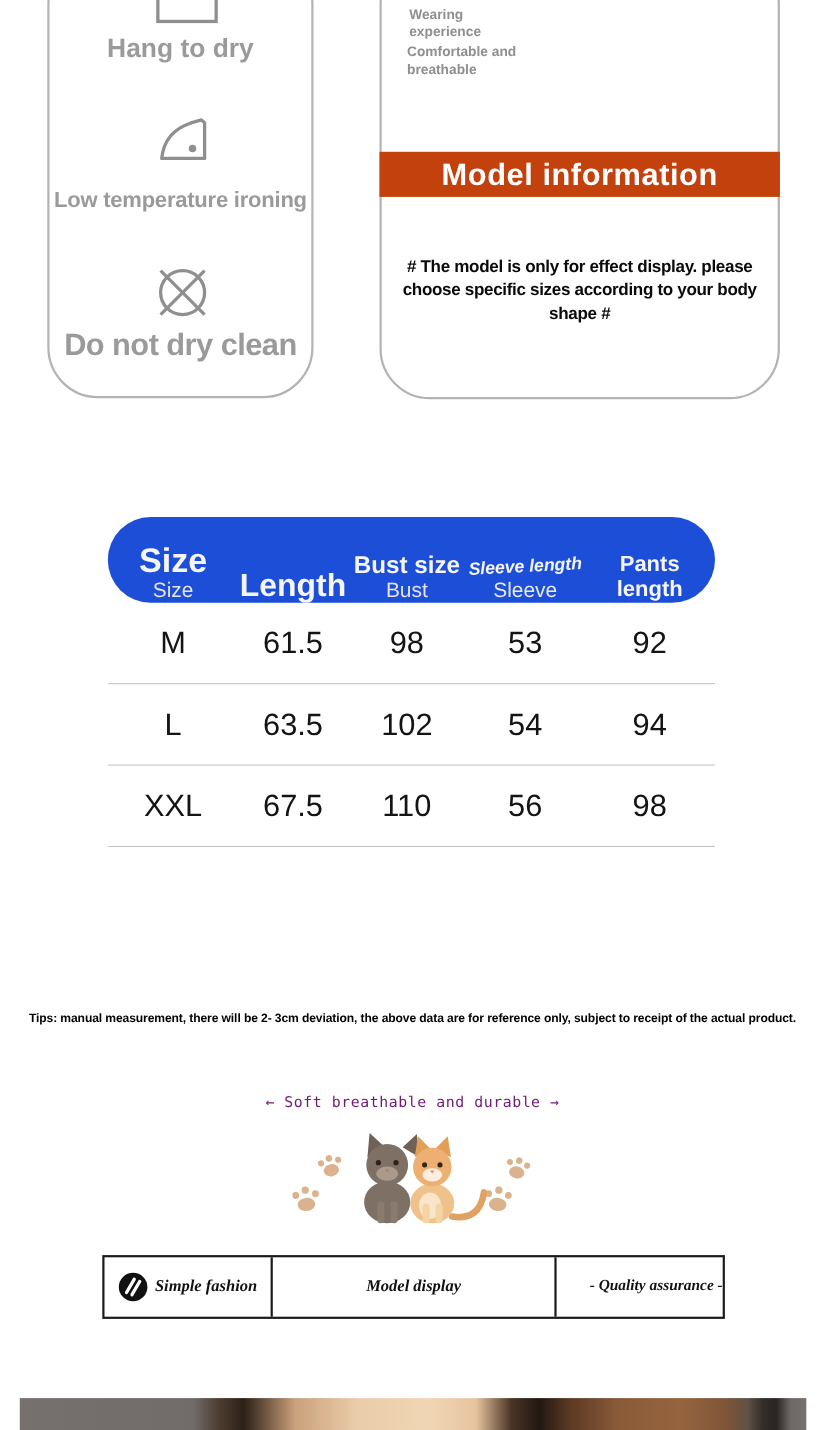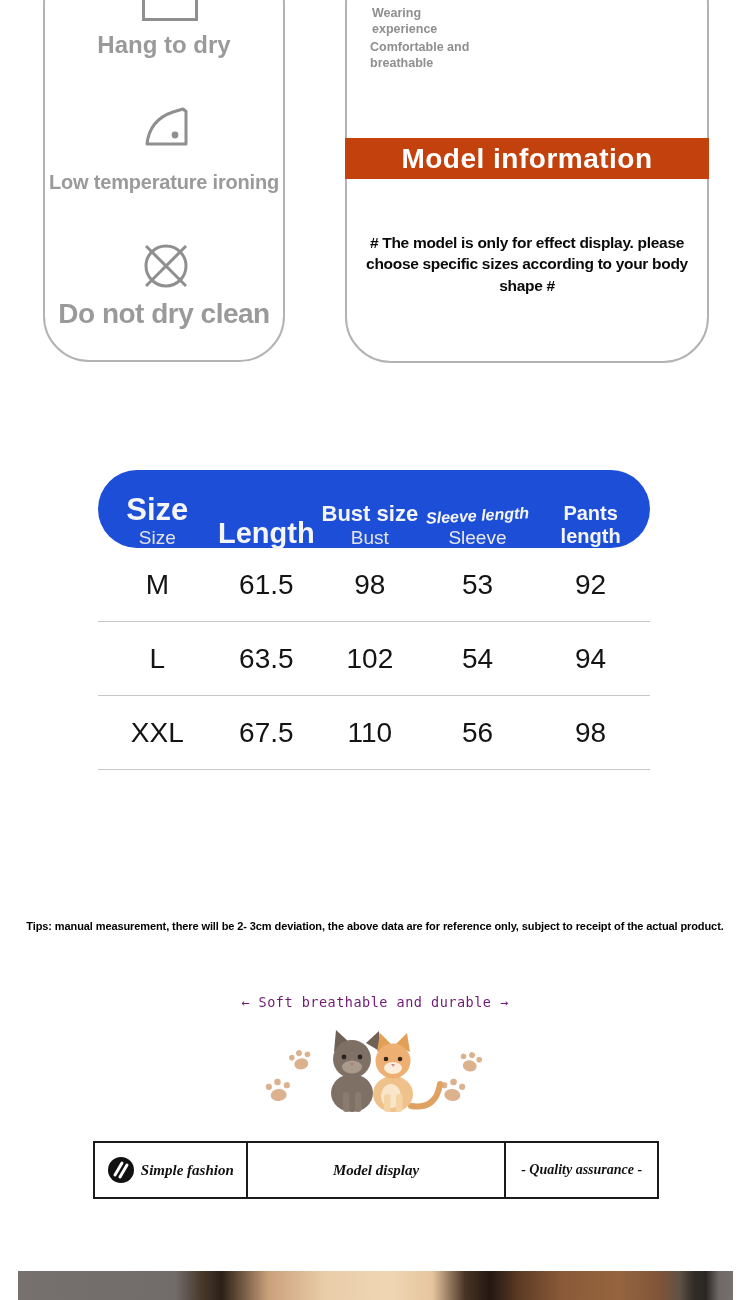--- a/index.html
+++ b/index.html
@@ -61,21 +61,21 @@
   
   .kittens{position:absolute;left:256px;top:1018px;}
 
   
   .footer-bar{position:absolute;left:93px;top:1141px;width:566px;height:58px;
         border:2px solid #1a1a1a;box-sizing:border-box;display:flex;
         font-family:"Liberation Serif",serif;font-style:italic;font-weight:700;color:#111;}
   .fcell{display:flex;align-items:center;justify-content:center;}
   .f1{width:27%;border-right:2px solid #1a1a1a;gap:6px;font-size:15px;}
   .f2{width:46%;border-right:2px solid #1a1a1a;font-size:15px;}
-  .f3{width:27%;font-size:14px;}
+  .f3{width:27%;font-size:14px;justify-content:flex-end;}
 
   
   .photo-strip{position:absolute;left:18px;top:1271px;width:715px;height:29px;
     background:linear-gradient(90deg,
       #76716f 0%,#716c6a 22%,
       #4a3b2d 25.5%,#2c2017 28.5%,
       #caa07b 35%,#eacda9 43%,#f0d6b4 52%,#e6c49e 58%,
       #4a3425 62.5%,#221812 66%,
       #5c3a24 70%,#8a5a38 76%,#96653f 84%,#7e5438 90%,
       #5f5246 92.5%,#332d28 94.5%,#2a2522 96.2%,#6e6967 98%,#76716f 100%);}

